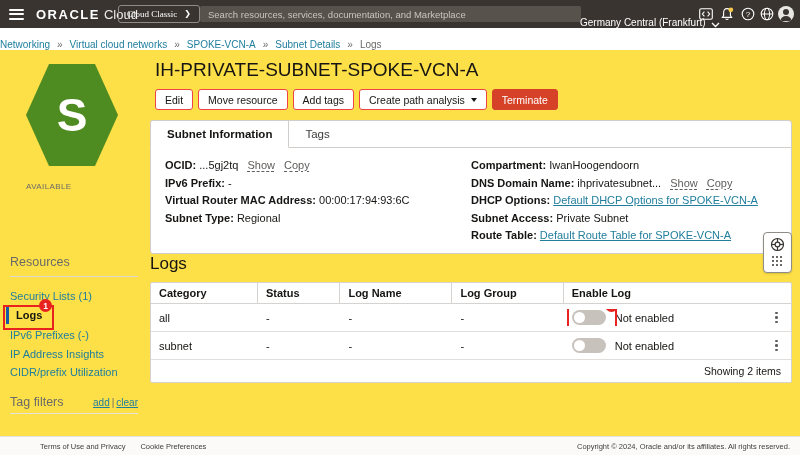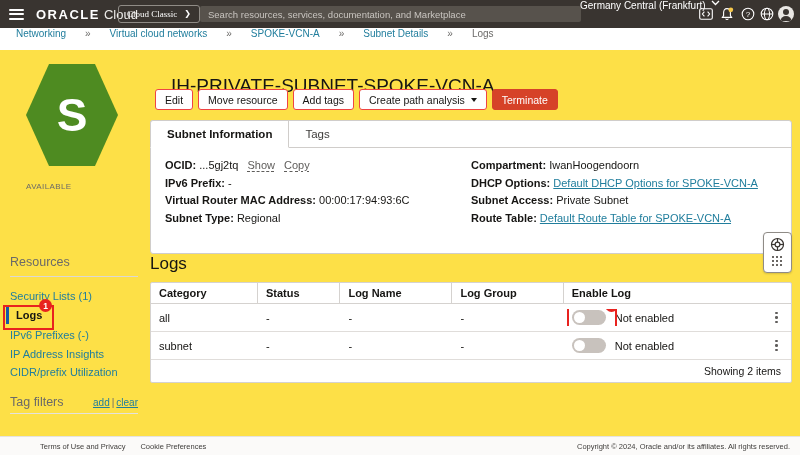--- a/index.html
+++ b/index.html
@@ -11,26 +11,26 @@
   .hamburger span{height:2px;background:#fff;border-radius:1px}
   .brand{margin-left:12px;color:#fff;font-size:13px;white-space:nowrap}
   .brand .primary{font-weight:700;letter-spacing:1.5px}
   .brand .secondary{font-weight:300;margin-left:4px;color:#ecebe9}
   .classic-btn{position:absolute;left:118px;top:5px;height:18px;padding:0 8px;display:flex;align-items:center;gap:7px;
     border:1px solid #8f8b86;border-radius:3px;background:transparent;color:#fff;font-size:9px;font-family:Liberation Serif, serif;cursor:pointer}
   .classic-btn .chev{font-size:8px;line-height:1}
   .search{position:absolute;left:200px;top:6px;width:365px;height:16px;background:#57524c;border:none;border-radius:2px;
     color:#ecebe9;font-size:9.5px;padding:0 8px;font-family:inherit}
   .search::placeholder{color:#c9c5c0}
-  .region{position:absolute;left:580px;top:0;height:28px;display:flex;align-items:flex-start;gap:5px;color:#fff;font-size:10px;cursor:pointer}
+  .region{position:absolute;left:580px;top:0;height:28px;display:flex;align-items:flex-end;gap:5px;color:#fff;font-size:10px;cursor:pointer}
   .tb-icon{position:absolute;top:7px;width:14px;height:14px;cursor:pointer}
   .avatar{position:absolute;top:6px;left:778px;width:16px;height:16px;border-radius:50%;background:#e9e7e4;overflow:hidden;cursor:pointer}
 
   
-  .breadcrumb{position:absolute;top:28px;left:0;right:0;height:22px;display:flex;align-items:flex-start;padding-left:16px;gap:19px;font-size:10px;background:#fff}
+  .breadcrumb{position:absolute;top:28px;left:0;right:0;height:22px;display:flex;align-items:flex-end;padding-left:0;gap:7px;font-size:10px;background:#fff}
   .breadcrumb a{color:#217e9d;text-decoration:none;cursor:pointer}
   .crumb-sep{color:#6b6a68}
   .crumb-current{color:#6b6a68}
 
   
   .sidebar{position:absolute;left:0;top:50px;width:148px;bottom:18px}
   .hexagon{position:absolute;left:26px;top:14px;width:92px;height:102px;background:#4e8b21;
     clip-path:polygon(25% 0%,75% 0%,100% 50%,75% 100%,25% 100%,0% 50%);display:flex;align-items:center;justify-content:center}
   .hexagon span{color:#fff;font-size:46px;font-weight:700}
   .status-label{position:absolute;top:132px;left:26px;width:92px;font-size:8px;letter-spacing:.4px;color:#6b6a68}
@@ -196,21 +196,21 @@
       <span class="tag-heading">Tag filters</span>
       <span class="tag-links">
         <a>add</a><span class="sep">|</span><a>clear</a>
       </span>
     </div>
     <div class="tag-divider"></div>
     <div class="tag-empty">no tag filters applied</div>
   </div>
 
   <div class="main">
-    <h1 class="page-title" style="margin:16px">IH-PRIVATE-SUBNET-SPOKE-VCN-A</h1>
+    <h1 class="page-title" style="margin:0">IH-PRIVATE-SUBNET-SPOKE-VCN-A</h1>
 
     <div class="actions">
       <button class="btn">
           <span>Edit</span>
         </button>
       <button class="btn">
           <span>Move resource</span>
         </button>
       <button class="btn">
           <span>Add tags</span>
@@ -249,20 +249,26 @@
             <span class="lbl">Subnet Type:</span>
             <span>Regional</span>
           </div>
         </div>
         <div class="dcol">
           <div class="drow">
             <span class="lbl">Compartment:</span>
             <span>IwanHoogendoorn</span>
           </div>
           <div class="drow">
+            <span class="lbl">DNS Domain Name:</span>
+            <span>ihprivatesubnet...</span>
+            <a class="meta-link">Show</a>
+            <a class="meta-link">Copy</a>
+          </div>
+          <div class="drow">
             <span class="lbl">DHCP Options:</span>
             <a class="dlink">Default DHCP Options for SPOKE-VCN-A</a>
           </div>
           <div class="drow">
             <span class="lbl">Subnet Access:</span>
             <span>Private Subnet</span>
           </div>
           <div class="drow">
             <span class="lbl">Route Table:</span>
             <a class="dlink">Default Route Table for SPOKE-VCN-A</a>

